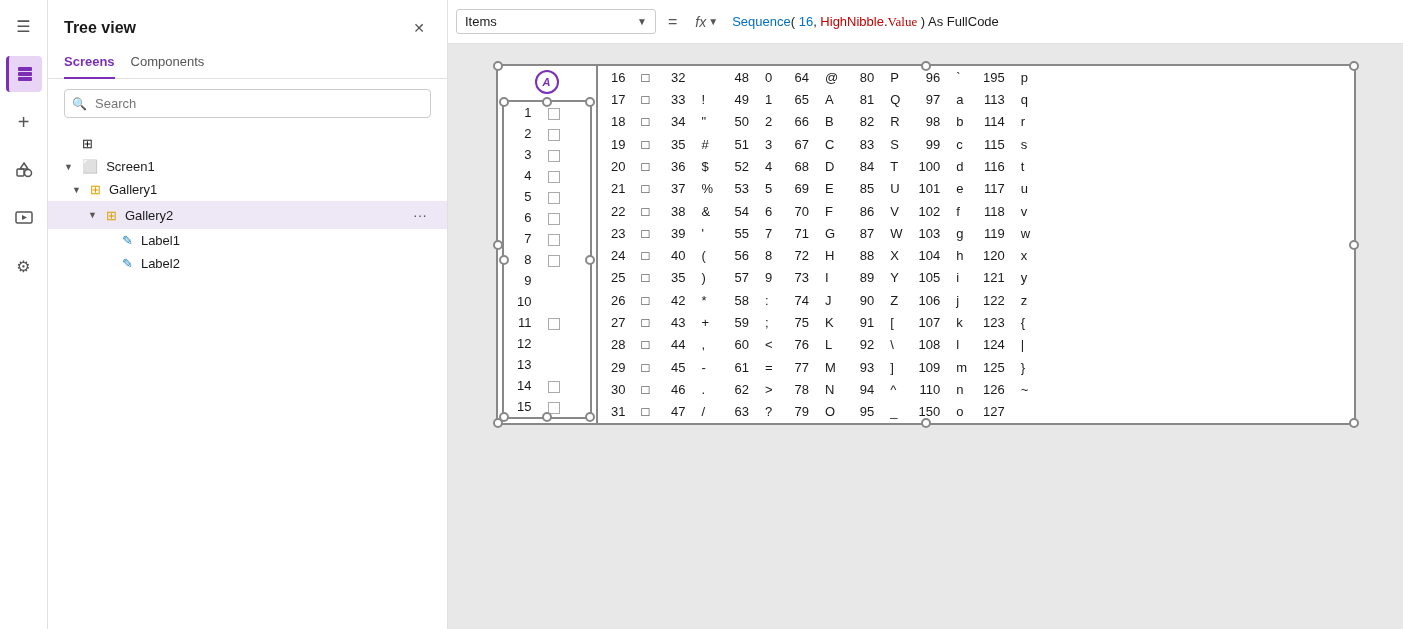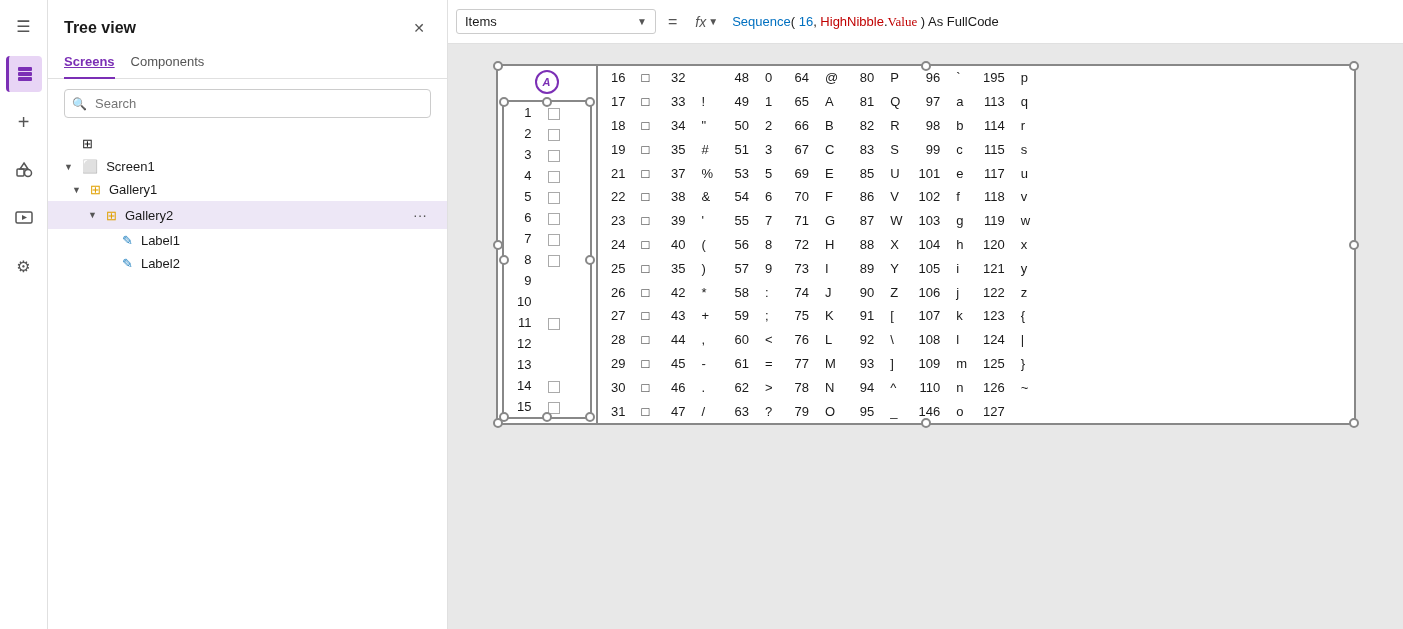--- a/index.html
+++ b/index.html
@@ -70,21 +70,20 @@
       font-size: 13px;
       color: #555;
       cursor: pointer;
       border-bottom: 2px solid transparent;
       margin-bottom: -1px;
     }
     .tree-tab.active {
       color: #7b2fb5;
       border-bottom: 2px solid #7b2fb5;
       font-weight: 600;
-      text-decoration: underline;
     }
     .tree-search {
       margin: 10px 16px;
       position: relative;
     }
     .tree-search input {
       width: 100%;
       padding: 6px 10px 6px 30px;
       border: 1px solid #ccc;
       border-radius: 4px;
@@ -547,20 +546,36 @@
                   <td class="num-col">67</td>
                   <td class="char-col" style="min-width:24px;">C</td>
                   <td class="num-col">83</td>
                   <td class="char-col" style="min-width:24px;">S</td>
                   <td class="num-col">99</td>
                   <td class="char-col" style="min-width:24px;">c</td>
                   <td class="num-col">115</td>
                   <td class="char-col" style="min-width:24px;">s</td>
                 </tr>
                 <tr>
+                  <td class="num-col">20</td>
+                  <td class="char-col" style="min-width:24px;">□</td>
+                  <td class="num-col">36</td>
+                  <td class="char-col" style="min-width:24px;">$</td>
+                  <td class="num-col">52</td>
+                  <td class="char-col" style="min-width:24px;">4</td>
+                  <td class="num-col">68</td>
+                  <td class="char-col" style="min-width:24px;">D</td>
+                  <td class="num-col">84</td>
+                  <td class="char-col" style="min-width:24px;">T</td>
+                  <td class="num-col">100</td>
+                  <td class="char-col" style="min-width:24px;">d</td>
+                  <td class="num-col">116</td>
+                  <td class="char-col" style="min-width:24px;">t</td>
+                </tr>
+                <tr>
                   <td class="num-col">21</td>
                   <td class="char-col" style="min-width:24px;">□</td>
                   <td class="num-col">37</td>
                   <td class="char-col" style="min-width:24px;">%</td>
                   <td class="num-col">53</td>
                   <td class="char-col" style="min-width:24px;">5</td>
                   <td class="num-col">69</td>
                   <td class="char-col" style="min-width:24px;">E</td>
                   <td class="num-col">85</td>
                   <td class="char-col" style="min-width:24px;">U</td>
@@ -717,21 +732,21 @@
                   <td class="num-col">31</td>
                   <td class="char-col" style="min-width:24px;">□</td>
                   <td class="num-col">47</td>
                   <td class="char-col" style="min-width:24px;">/</td>
                   <td class="num-col">63</td>
                   <td class="char-col" style="min-width:24px;">?</td>
                   <td class="num-col">79</td>
                   <td class="char-col" style="min-width:24px;">O</td>
                   <td class="num-col">95</td>
                   <td class="char-col" style="min-width:24px;">_</td>
-                  <td class="num-col">146</td>
+                  <td class="num-col">150</td>
                   <td class="char-col" style="min-width:24px;">o</td>
                   <td class="num-col">127</td>
                   <td class="char-col" style="min-width:24px;"></td>
                 </tr>
               </tbody>
           </table>
         </div>
       </div>
     </div>
   </div>

